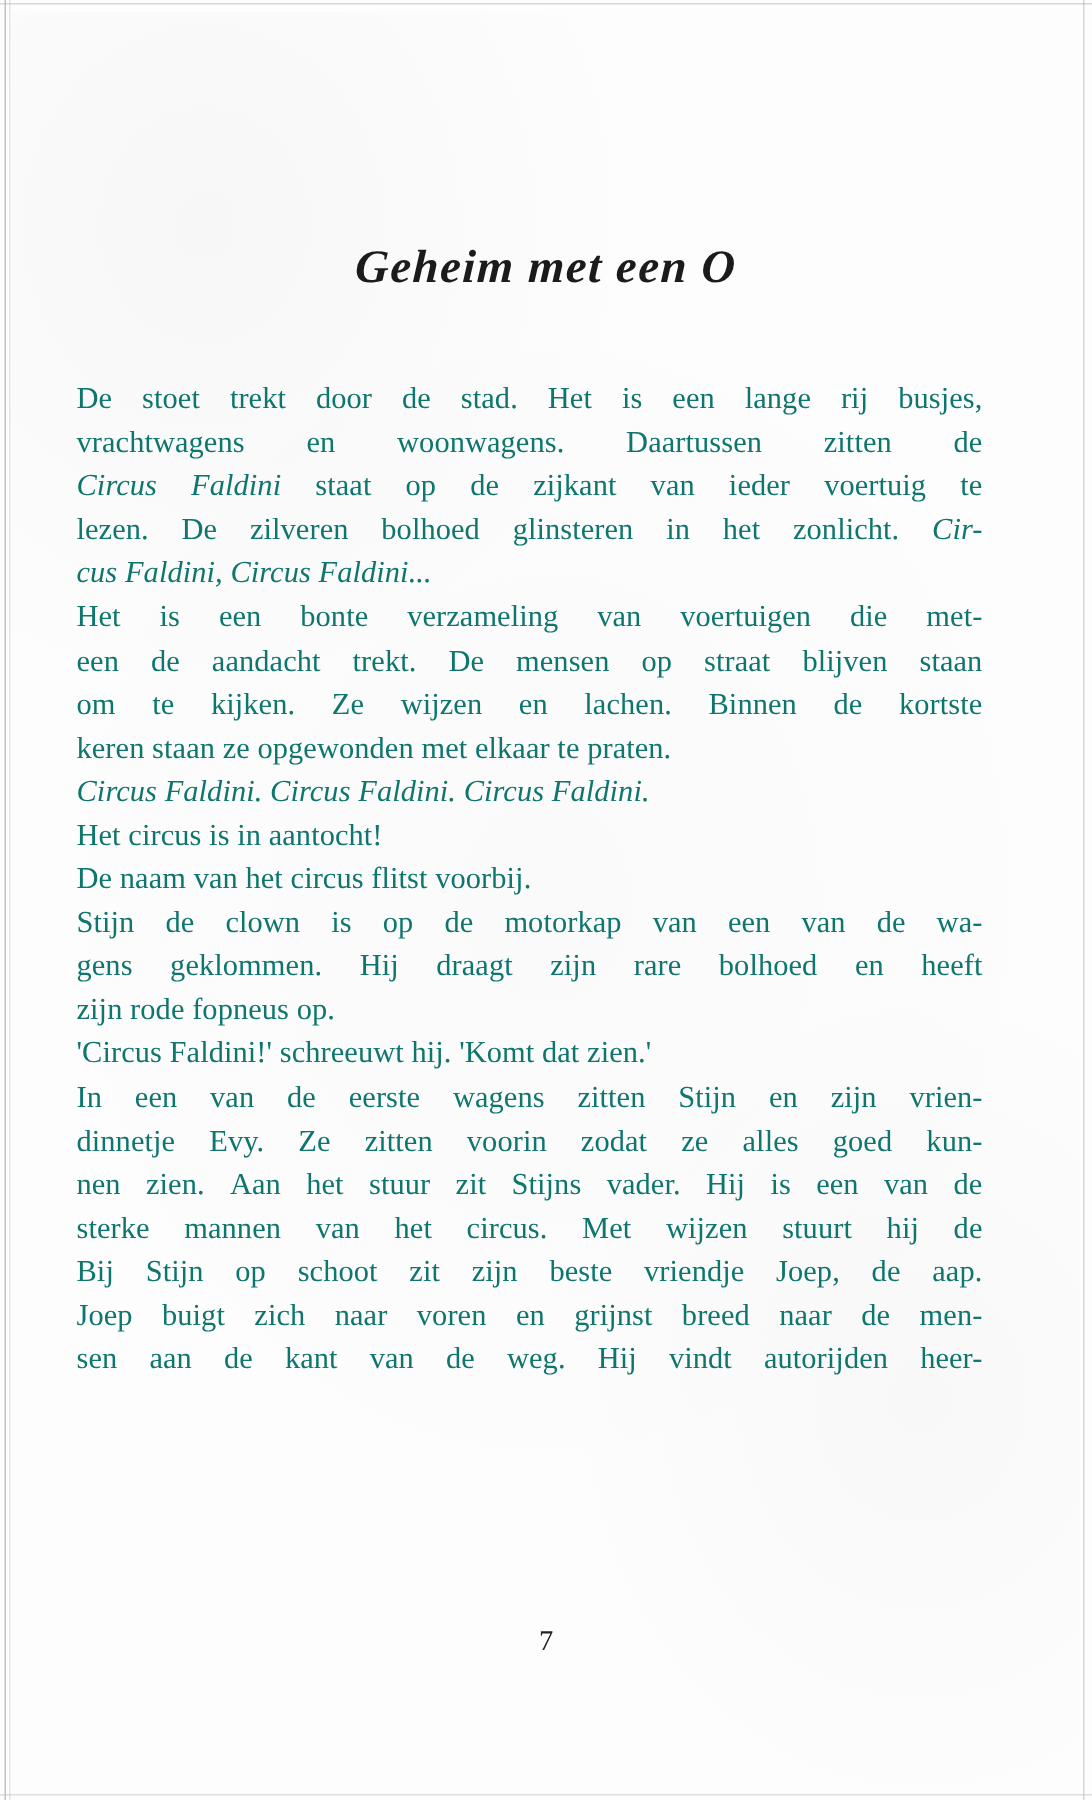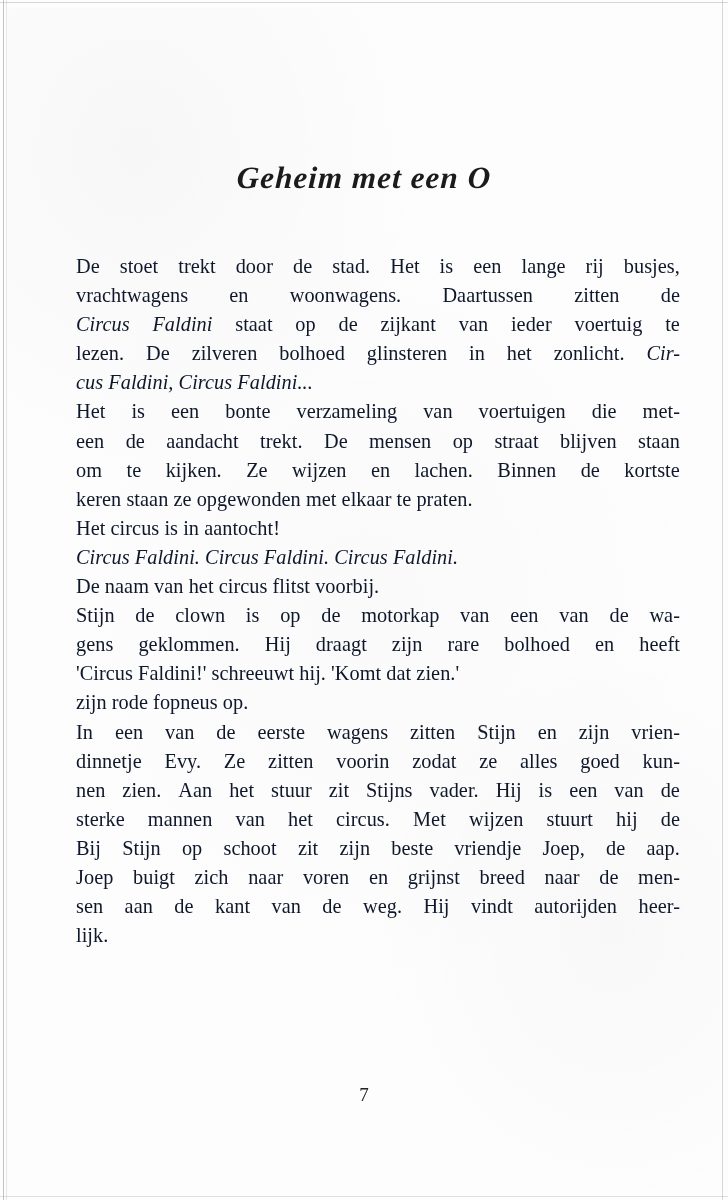--- a/index.html
+++ b/index.html
@@ -56,26 +56,26 @@
     font-size: 31px;
     letter-spacing: 1.1px;
     color: #1b1b1b;
     white-space: nowrap;
     transform: skewX(-3deg);
   }
 
   
   #body-text {
     position: absolute;
-    left: 76px;
+    left: 51px;
     top: 252px;
     width: 604px;
     font-size: 20.3px;
     line-height: 29.1px;
-    color: #0f172a;
+    color: #0f766e;
     letter-spacing: .05px;
   }
   .line {
     display: block;
     white-space: nowrap;
     height: 29.1px;
   }
   
   .line.justify {
     display: flex;
@@ -188,22 +188,22 @@
         <span>kijken.</span>
         <span>Ze</span>
         <span>wijzen</span>
         <span>en</span>
         <span>lachen.</span>
         <span>Binnen</span>
         <span>de</span>
         <span>kortste</span>
       </span>
       <span class="line"><span>keren staan ze opgewonden met elkaar te praten.</span></span>
+      <span class="line"><i>Circus Faldini. Circus Faldini. Circus Faldini.</i></span>
       <span class="line"><span>Het circus is in aantocht!</span></span>
-      <span class="line"><i>Circus Faldini. Circus Faldini. Circus Faldini.</i></span>
       <span class="line"><span>De naam van het circus flitst voorbij.</span></span>
       <span class="line justify">
         <span>Stijn</span>
         <span>de</span>
         <span>clown</span>
         <span>is</span>
         <span>op</span>
         <span>de</span>
         <span>motorkap</span>
         <span>van</span>
@@ -216,22 +216,22 @@
         <span>gens</span>
         <span>geklommen.</span>
         <span>Hij</span>
         <span>draagt</span>
         <span>zijn</span>
         <span>rare</span>
         <span>bolhoed</span>
         <span>en</span>
         <span>heeft</span>
       </span>
+      <span class="line"><span>zijn rode fopneus op.</span></span>
       <span class="line"><span>'Circus Faldini!' schreeuwt hij. 'Komt dat zien.'</span></span>
-      <span class="line"><span>zijn rode fopneus op.</span></span>
       <span class="line justify">
         <span>In</span>
         <span>een</span>
         <span>van</span>
         <span>de</span>
         <span>eerste</span>
         <span>wagens</span>
         <span>zitten</span>
         <span>Stijn</span>
         <span>en</span>
@@ -309,18 +309,17 @@
         <span>de</span>
         <span>kant</span>
         <span>van</span>
         <span>de</span>
         <span>weg.</span>
         <span>Hij</span>
         <span>vindt</span>
         <span>autorijden</span>
         <span>heer-</span>
       </span>
-      <span class="line"><span>lijk.</span></span>
     </div>
 
   <div id="page-number">7</div>
 
 </div>
 
 </body></html>

